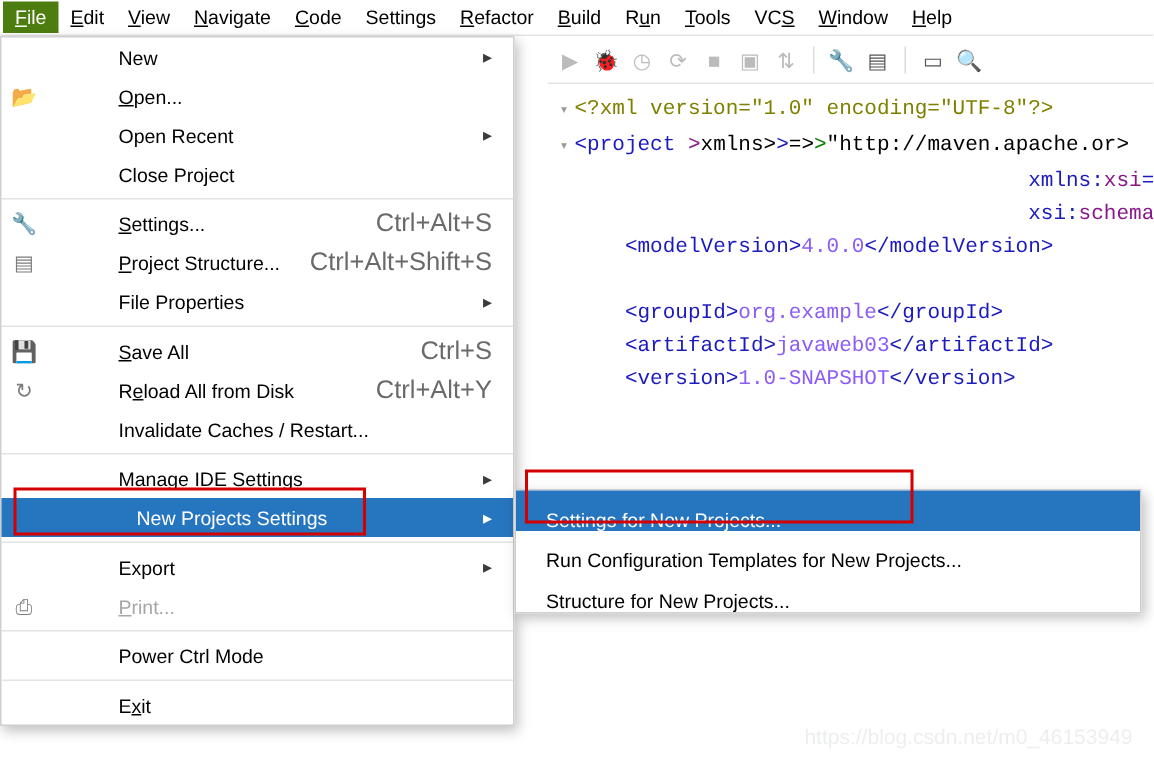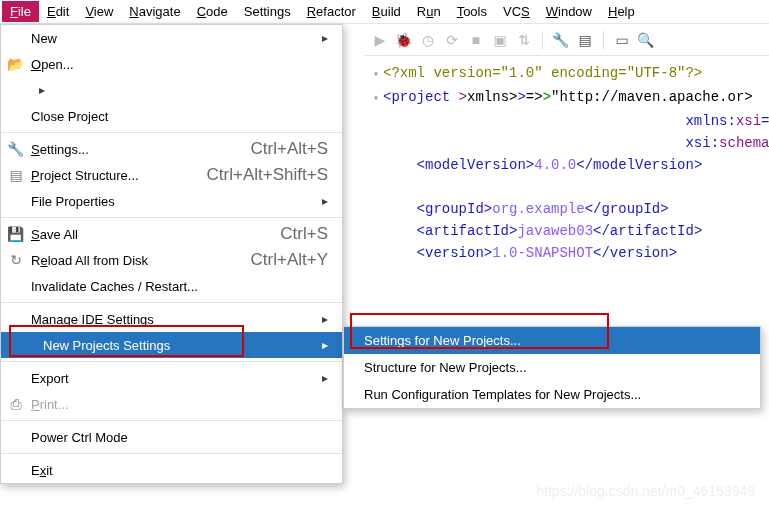--- a/index.html
+++ b/index.html
@@ -22,21 +22,21 @@
     height: 24px;
     border-bottom: 1px solid #e5e5e5;
     padding-left: 2px;
     background: #fff;
   }
   .main-menu .menu-item {
     padding: 3px 8px;
     cursor: default;
   }
   .main-menu .menu-item.active {
-    background: #be185d;
+    background: #4d7c0f;
     color: #fff;
   }
   .mn-u { text-decoration: underline; }
 
   
   .toolbar {
     position: absolute;
     left: 365px;
     right: 0;
     top: 24px;
@@ -110,21 +110,21 @@
     height: 26px;
     padding-right: 14px;
   }
   .file-menu .icon-slot {
     width: 30px;
     display: flex;
     justify-content: center;
     color: #7d7d7d;
     font-size: 14px;
   }
-  .file-menu .label { flex: 1; }
+  .file-menu .label { flex: 1; margin-left: 48px; }
   .file-menu .shortcut { color: #6a6a6a; font-size: 17px; }
   .file-menu .arrow { color: #3b3b3b; font-size: 12px; padding-left: 8px;}
   .file-menu .sep {
     height: 1px;
     background: #e3e3e3;
     margin: 3px 0;
   }
   .file-menu .disabled { color: #a6a6a6; }
   .file-menu .row.selected {
     background: #2675bf;
@@ -141,21 +141,21 @@
     left: 343px;
     top: 326px;
     width: 418px;
     background: #fff;
     border: 1px solid #cfcfcf;
     box-shadow: 2px 3px 8px rgba(0,0,0,.25);
     z-index: 20;
   }
   .sub-menu .row {
     display: flex;
-    align-items: center;
+    align-items: flex-end;
     height: 27px;
     padding: 0 14px 0 20px;
   }
   .sub-menu .row.selected {
     background: #2675bf;
     color: #fff;
   }
 
   
   .redbox {
@@ -216,20 +216,21 @@
       <span class="icon-slot"></span>
       <span class="label">New</span>
       <span class="arrow">▸</span>
     </div>
     <div class="row">
       <span class="icon-slot">📂</span>
       <span class="label"><span class="mn-u">O</span>pen...</span>
     </div>
     <div class="row">
       <span class="icon-slot"></span>
+      <span class="label">Open Recent</span>
       <span class="arrow">▸</span>
     </div>
     <div class="row">
       <span class="icon-slot"></span>
       <span class="label">Close Project</span>
     </div>
     <div class="sep"></div>
     <div class="row">
       <span class="icon-slot">🔧</span>
       <span class="label"><span class="mn-u">S</span>ettings...</span>
@@ -291,23 +292,23 @@
       <span class="icon-slot"></span>
       <span class="label">E<span class="mn-u">x</span>it</span>
     </div>
   </div>
 
 <div class="sub-menu" id="sub-menu">
     <div class="row selected">
       <span>Settings for New Projects...</span>
     </div>
     <div class="row">
+      <span>Run Configuration Templates for New Projects...</span>
+    </div>
+    <div class="row">
       <span>Structure for New Projects...</span>
-    </div>
-    <div class="row">
-      <span>Run Configuration Templates for New Projects...</span>
     </div>
   </div>
 
 <div class="redbox" style="left:9px; top:325px; width:235px; height:32px;"></div>
 <div class="redbox" style="left:350px; top:313px; width:259px; height:36px;"></div>
 
 <div class="watermark">https://blog.csdn.net/m0_46153949</div>
 
 </body></html>

